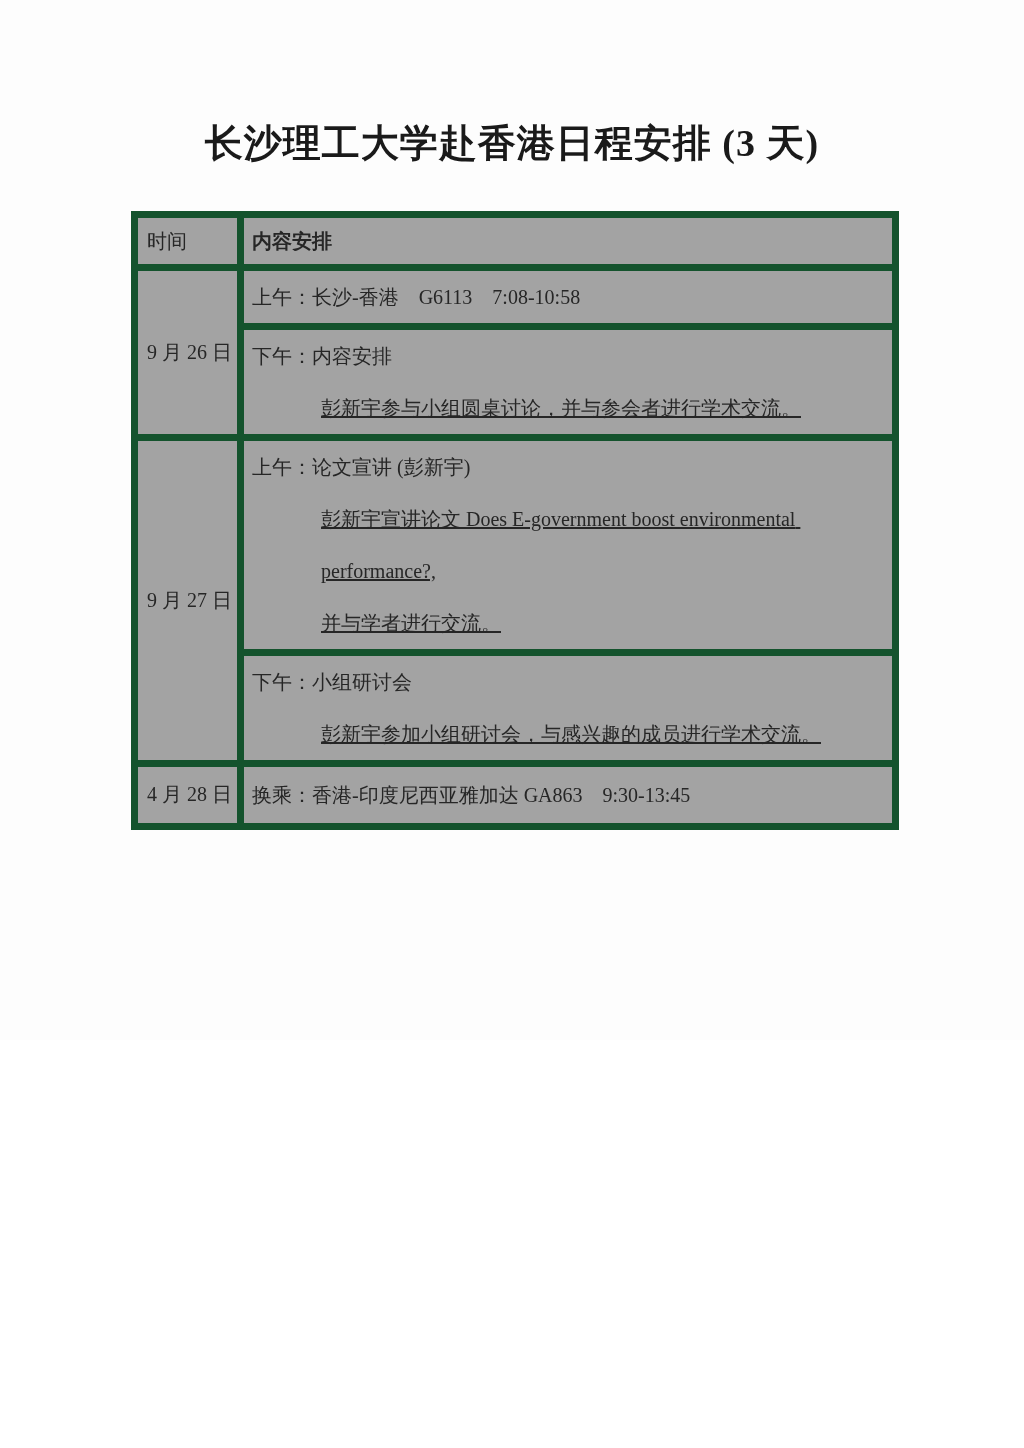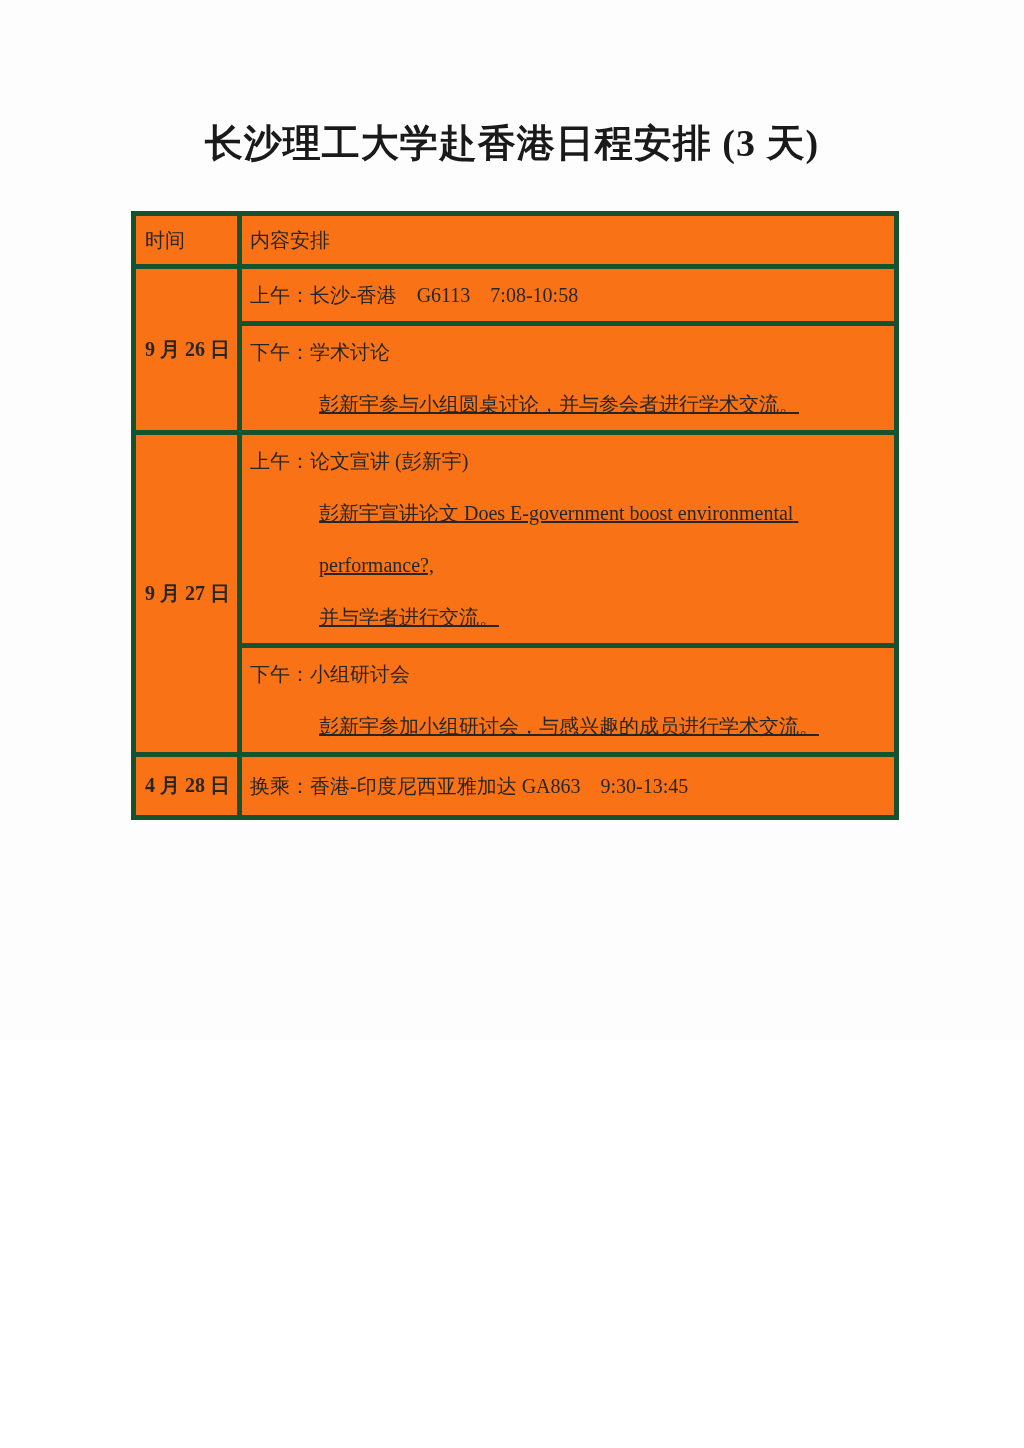--- a/index.html
+++ b/index.html
@@ -34,43 +34,42 @@
     top: 211px;
     left: 131px;
     width: 768px;
     border-collapse: collapse;
     table-layout: fixed;
     font-size: 20px;
     color: #262626;
   }
   table.schedule col.c-time { width: 106px; }
   table.schedule td {
-    border: 5px solid #14532d;
+    border: 7px solid #14532d;
     vertical-align: middle;
-    background: #f97316;
+    background: #a3a3a3;
   }
   .row-h53  { height: 53px; }
   .row-h54  { height: 54px; }
   .row-h109 { height: 109px; }
   .row-h163 { height: 163px; }
   .row-h104 { height: 104px; }
   .row-h63  { height: 63px; }
   td.time-cell {
     vertical-align: top;
     padding: 14px 4px 16px 9px;
     white-space: pre-wrap;
     line-height: 26px;
-    font-weight: bold;
   }
   td.head-time-cell, td.head-content-cell {
     vertical-align: middle;
     font-weight: normal;
   }
   td.head-time-cell { padding-left: 9px; }
-  td.head-content-cell { padding-left: 8px; }
+  td.head-content-cell { padding-left: 8px; font-weight: bold; }
   td.content-cell {
     vertical-align: middle;
     padding: 0 8px;
   }
   .line {
     line-height: 52px;
     white-space: pre-wrap;
   }
   .line.cont {
     padding-left: 69px;
@@ -98,21 +97,21 @@
 
     <tr class="row-h54">
       <td class="time-cell" rowspan="2">9 月 26 日</td>
       <td class="content-cell">
         <div class="line">上午：长沙-香港　G6113　7:08-10:58</div>
       </td>
     </tr>
 
     <tr class="row-h109">
       <td class="content-cell">
-        <div class="line">下午：学术讨论</div>
+        <div class="line">下午：内容安排</div>
         <div class="line cont">彭新宇参与小组圆桌讨论，并与参会者进行学术交流。</div>
       </td>
     </tr>
 
     <tr class="row-h163">
       <td class="time-cell" rowspan="2">9 月 27 日</td>
       <td class="content-cell">
         <div class="line">上午：论文宣讲 (彭新宇)</div>
         <div class="line cont">彭新宇宣讲论文 Does E-government boost environmental performance?,</div>
         <div class="line cont">并与学者进行交流。</div>

